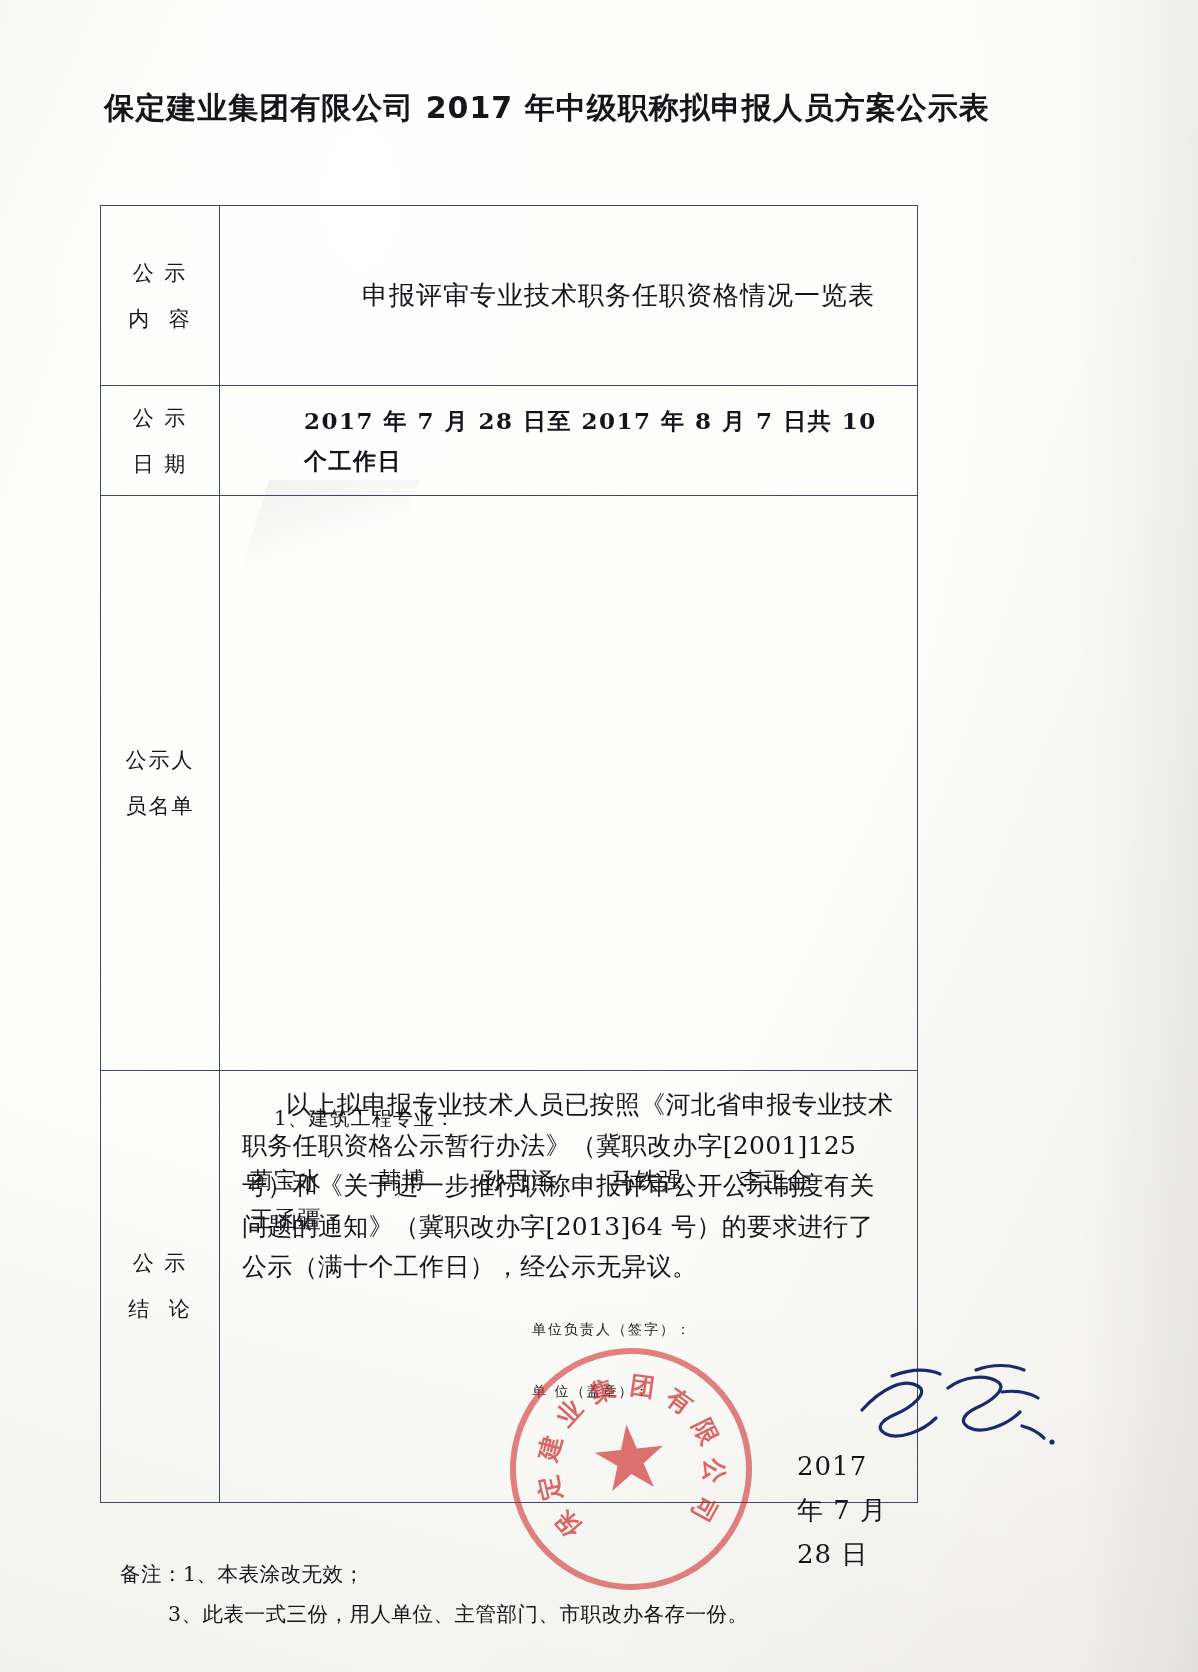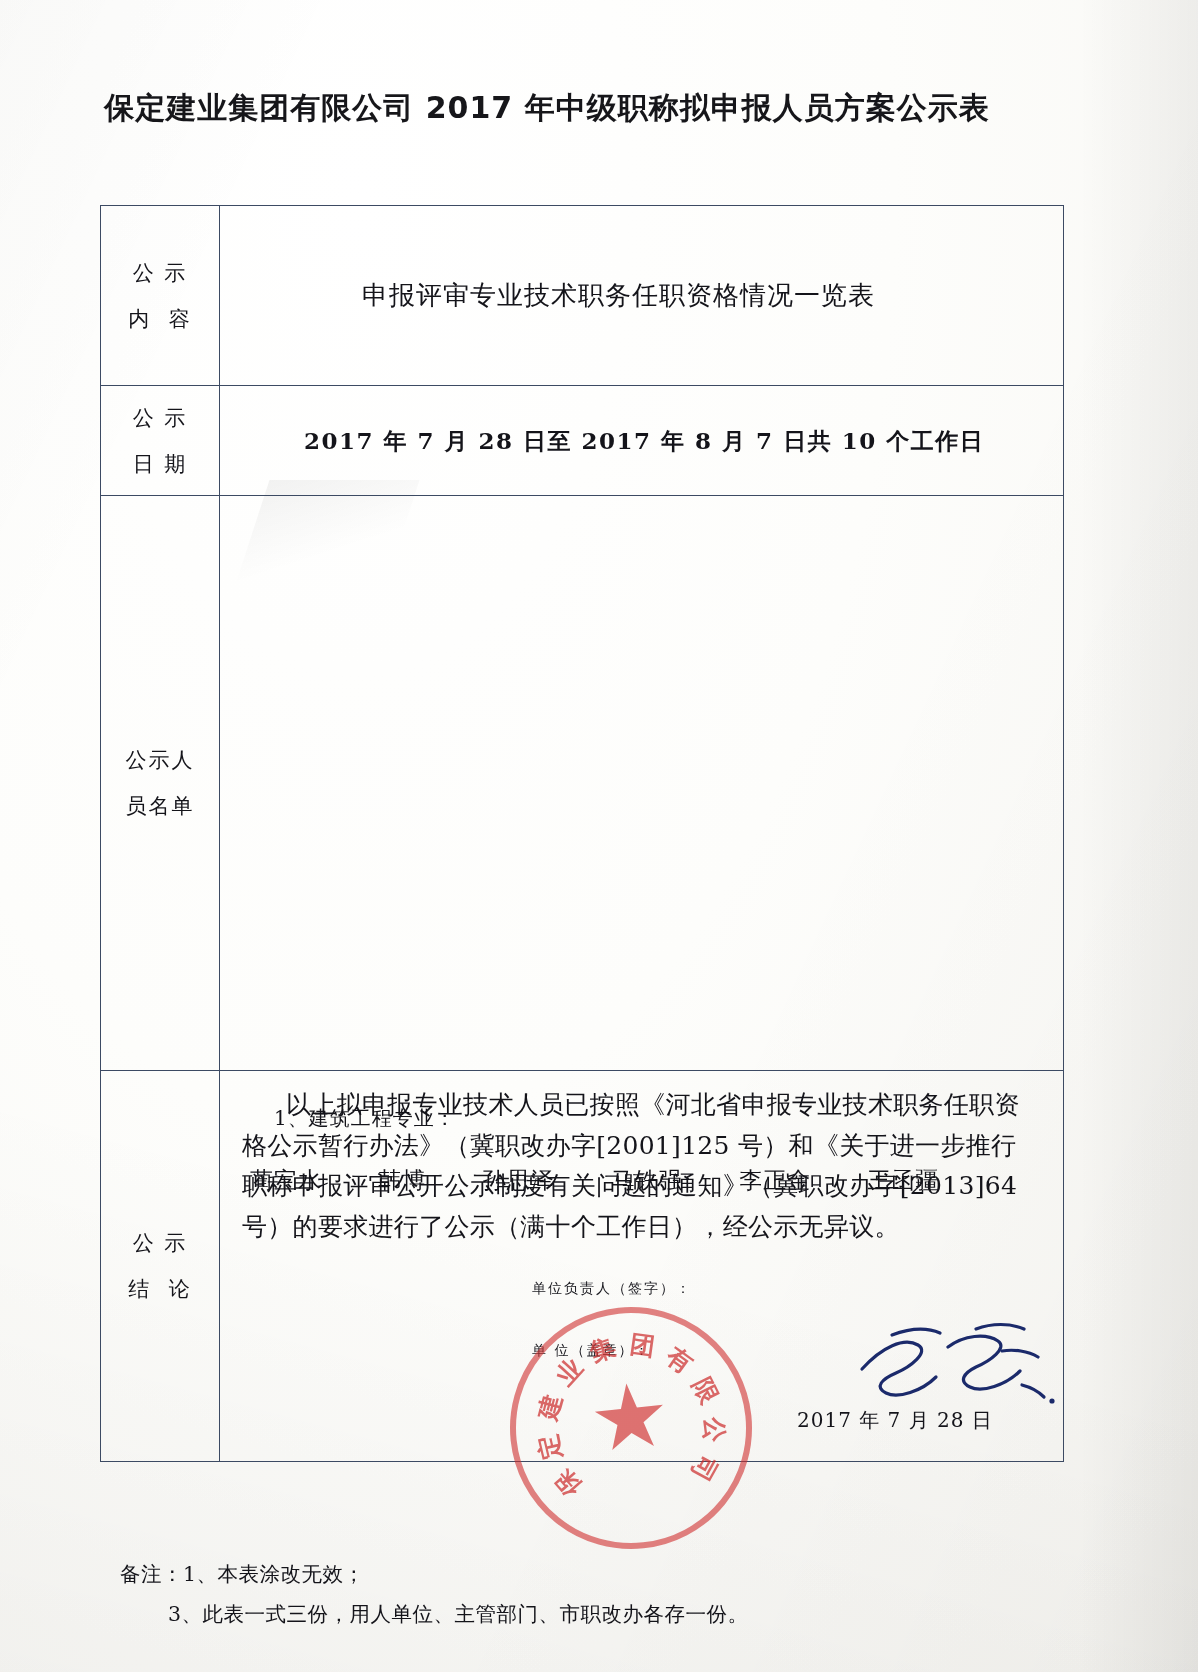--- a/index.html
+++ b/index.html
@@ -46,21 +46,21 @@
   }
 
   .table-wrap {
     position: absolute;
     left: 100px;
     top: 205px;
     width: 935px;
   }
 
   table.main {
-    width: 964px;
+    width: 818px;
     border-collapse: collapse;
     table-layout: fixed;
     padding-left: 17px;
   }
   table.main td {
     border: 1.5px solid #3c4a63;
     vertical-align: middle;
     color: #14141a;
   }
   td.label {
@@ -148,23 +148,22 @@
     font-size: 14px;
     letter-spacing: 2px;
     color: #1a1a20;
   }
   .sign-line.a { top: 0; }
   .sign-line.b { top: 62px; }
   .sign-date {
     position: absolute;
     left: 555px;
     top: 126px;
-    font-size: 20px;
-    letter-spacing: 1px;
-    text-align: right;
+    font-size: 26px;
+    letter-spacing: 1px;
   }
 
   
   .stamp {
     position: absolute;
     left: 268px;
     top: 30px;
     width: 230px;
     height: 230px;
     border: 6px solid rgba(207, 44, 44, 0.72);

